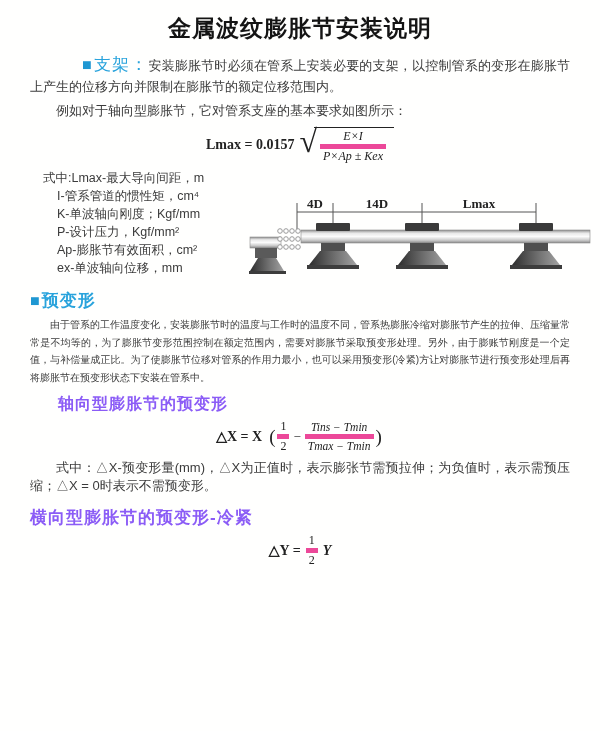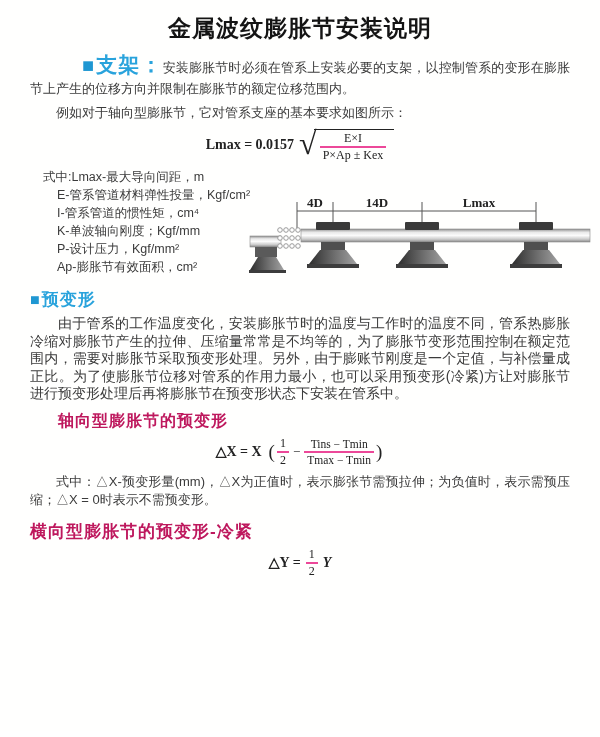--- a/index.html
+++ b/index.html
@@ -24,22 +24,22 @@
   }
   .para{
     margin:0 0 3px 0;
     font-size:13px;
     line-height:21px;
     text-align:justify;
   }
   .indent{text-indent:2em;}
   .sec-inline{
     color:#29a3dc;
-    font-size:21px;
-    font-weight:700;
+    font-size:17px;
+    font-weight:400;
     letter-spacing:1px;
   }
   .marker{
     display:inline-block;
     font-size:0.95em;
     margin-right:1px;
     color:#1f97d2;
   }
   
   .formula-row{
@@ -66,22 +66,22 @@
   }
   .frac{
     display:inline-flex;
     flex-direction:column;
     align-items:center;
     vertical-align:middle;
     font-size:12px;
     line-height:13px;
   }
   .frac .num{padding:0 3px 1px 3px;}
-  .frac .den{border-top:2px solid #ec4899;padding:1px 3px 0 3px;}
-  .frac.italic{}
+  .frac .den{border-top:5px solid #ec4899;padding:1px 3px 0 3px;}
+  .frac.italic{font-style:italic;}
   .paren{font-size:19px;line-height:19px;margin:0 2px;font-weight:400;}
   .op{margin:0 4px;font-size:13px;}
   .frac.small{font-size:11.5px;line-height:12px;}
   .f-rhs{font-weight:bold;font-style:italic;font-size:14px;margin-left:5px;}
   
   .defs{margin:4px 0 0 0;font-size:12.5px;}
   .def{line-height:18px;padding-left:27px;white-space:nowrap;}
   .def.first{padding-left:2px;margin-left:11px;}
   .def.note{padding-left:17px;}
   .defs-wrap{position:relative;}
@@ -91,26 +91,26 @@
     margin:12px 0 4px 0;
     font-size:17px;
     font-weight:600;
     color:#29a3dc;
     letter-spacing:1px;
   }
   .sub-head{
     margin:8px 0 2px 0;
     font-size:16px;
     font-weight:600;
-    color:#be185d;
+    color:#8b5cf6;
     letter-spacing:1px;
   }
   .sub-head.axial{padding-left:28px;}
   .sub-head.lateral{margin:6px 0 2px 0;font-size:17px;}
-  .body-just{margin:0;font-size:14px;line-height:17.5px;text-align:justify;text-indent:2em;}
+  .body-just{margin:0;font-size:10px;line-height:17.5px;text-align:justify;text-indent:2em;}
   .explain{margin:4px 0 11px 0;font-size:13px;line-height:18px;text-align:justify;text-indent:2em;}
   .detail{font-size:13px;line-height:18.5px;padding-left:26px;}
 </style>
 </head>
 <body>
 
 <div class="page">
 
   <h1 class="title">金属波纹膨胀节安装说明</h1>
 
@@ -127,25 +127,25 @@
           <span class="num">E×I</span>
           <span class="den">P×Ap ± Kex</span>
         </span>
       </span>
     </span>
   </div>
 
   <div class="defs-wrap">
     <div class="defs">
       <div class="def first">式中:Lmax-最大导向间距，m</div>
-      <div class="def">E-管系管道材料弹性投量，Kgf/cm²</div>
       <div class="def">I-管系管道的惯性矩，cm⁴</div>
       <div class="def">K-单波轴向刚度；Kgf/mm</div>
       <div class="def">P-设计压力，Kgf/mm²</div>
       <div class="def">Ap-膨胀节有效面积，cm²</div>
+      <div class="def">ex-单波轴向位移，mm</div>
     </div>
 
     <svg class="diagram" viewBox="0 0 345 95" width="345" height="95">
       <defs>
         <linearGradient id="pg" x1="0" y1="0" x2="0" y2="1">
           <stop offset="0" stop-color="#8f8f8f"></stop>
           <stop offset="0.25" stop-color="#e9e9e9"></stop>
           <stop offset="0.5" stop-color="#fbfbfb"></stop>
           <stop offset="0.78" stop-color="#cccccc"></stop>
           <stop offset="1" stop-color="#8a8a8a"></stop>

